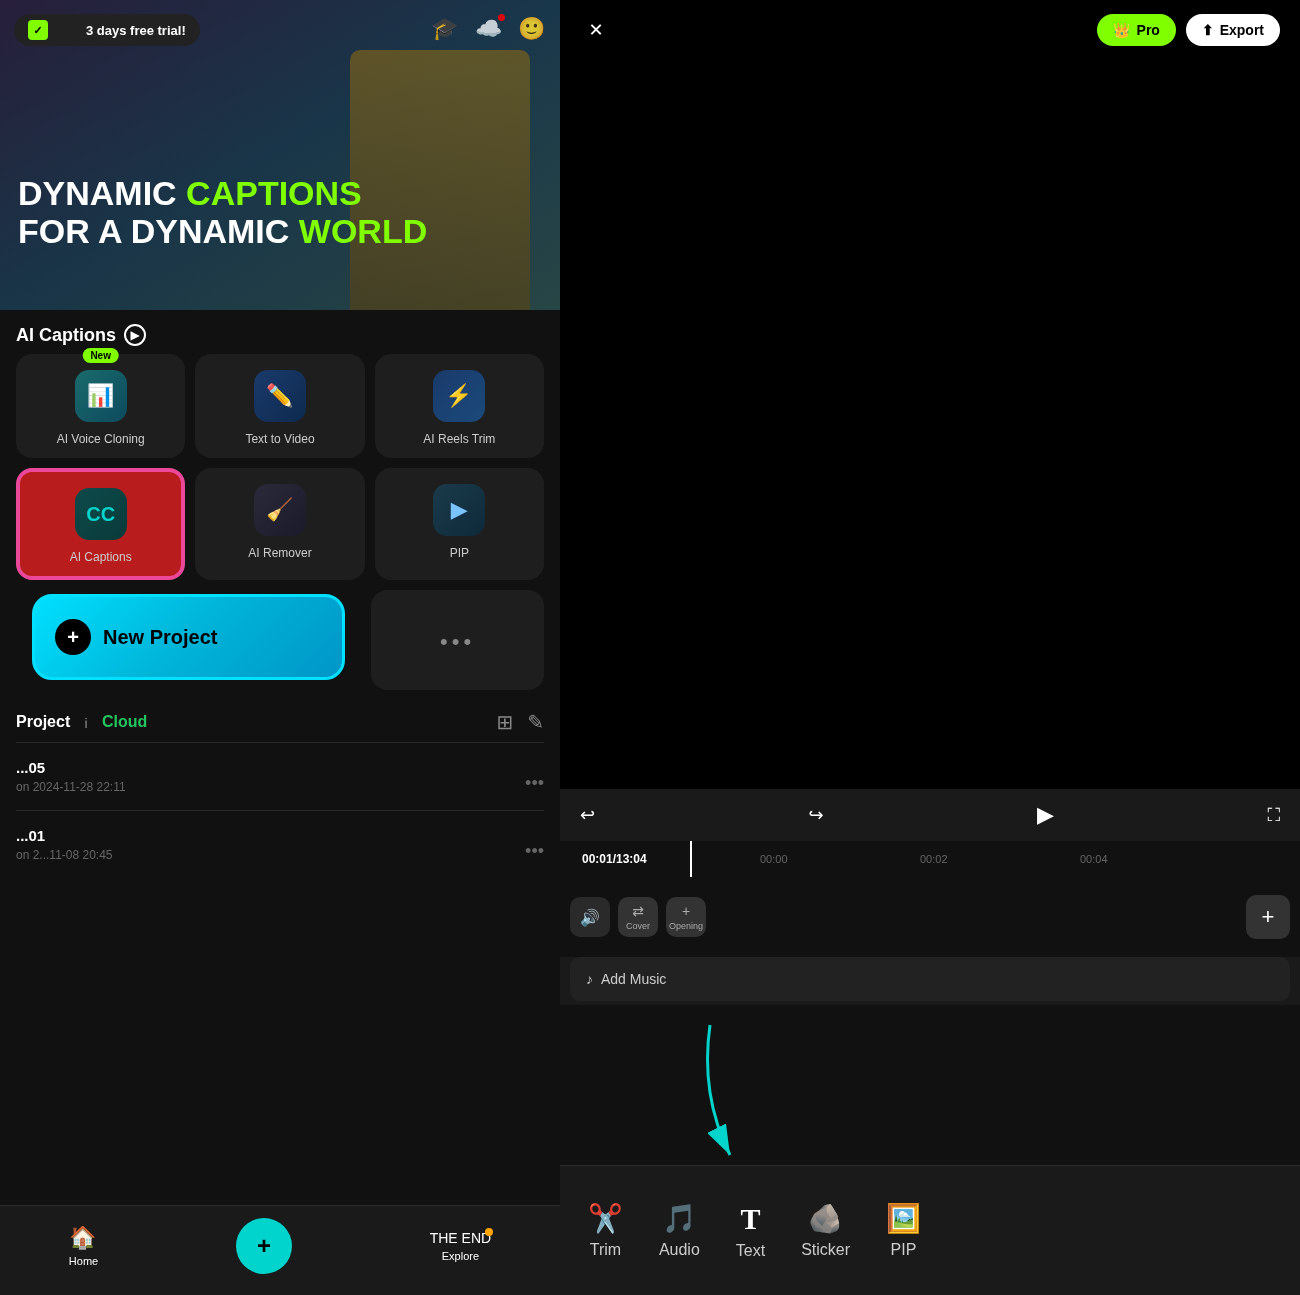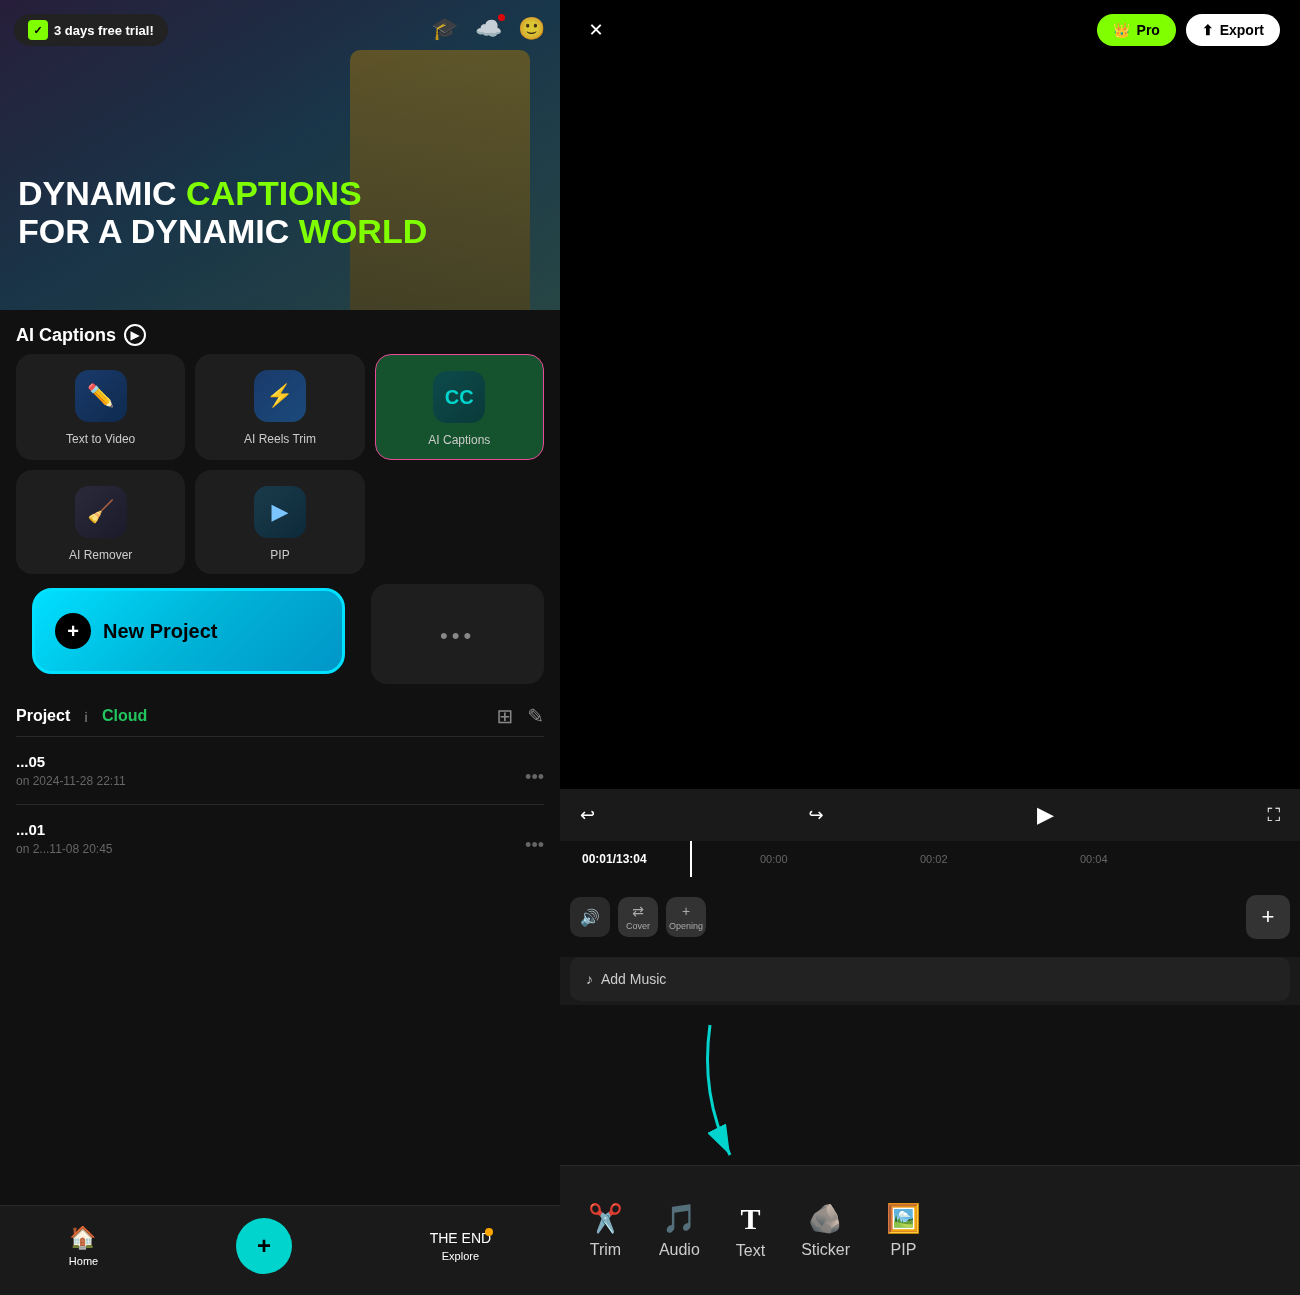--- a/index.html
+++ b/index.html
@@ -83,20 +83,21 @@
       align-items: center;
       justify-content: center;
       font-size: 11px;
       color: #000;
       font-weight: bold;
     }
     .trial-badge span {
       color: #fff;
       font-size: 13px;
       font-weight: 600;
+      margin-left: 32px;
     }
     .header-icons {
       position: absolute;
       top: 16px;
       right: 14px;
       display: flex;
       gap: 16px;
     }
     .header-icons span {
       font-size: 22px;
@@ -155,22 +156,22 @@
       border-radius: 16px;
       padding: 16px 10px 12px;
       display: flex;
       flex-direction: column;
       align-items: center;
       gap: 10px;
       position: relative;
       cursor: pointer;
     }
     .tool-card.active-card {
-      background: #14532d;
-      border: 1px solid #ec4899;
+      background: #b91c1c;
+      border: 4px solid #ec4899;
     }
     .tool-icon {
       width: 52px;
       height: 52px;
       border-radius: 14px;
       background: #2a2a2a;
       display: flex;
       align-items: center;
       justify-content: center;
       font-size: 26px;
@@ -650,20 +651,27 @@
     </div>
   </div>
 
   <div class="ai-captions-row">
     <span>AI Captions</span>
     <div class="circle-arrow">▶</div>
   </div>
 
   <div class="tool-grid">
 
+    <div class="tool-card" style="position:relative;">
+      <div class="new-badge">New</div>
+      <div class="tool-icon voice">
+        <span style="color:#00d4cc;font-size:22px;">📊</span>
+      </div>
+      <span class="tool-label">AI Voice Cloning</span>
+    </div>
 
     <div class="tool-card">
       <div class="tool-icon text2vid">
         <span style="color:#7ac4ff;font-size:22px;">✏️</span>
       </div>
       <span class="tool-label">Text  to Video</span>
     </div>
 
     <div class="tool-card">
       <div class="tool-icon reels">

